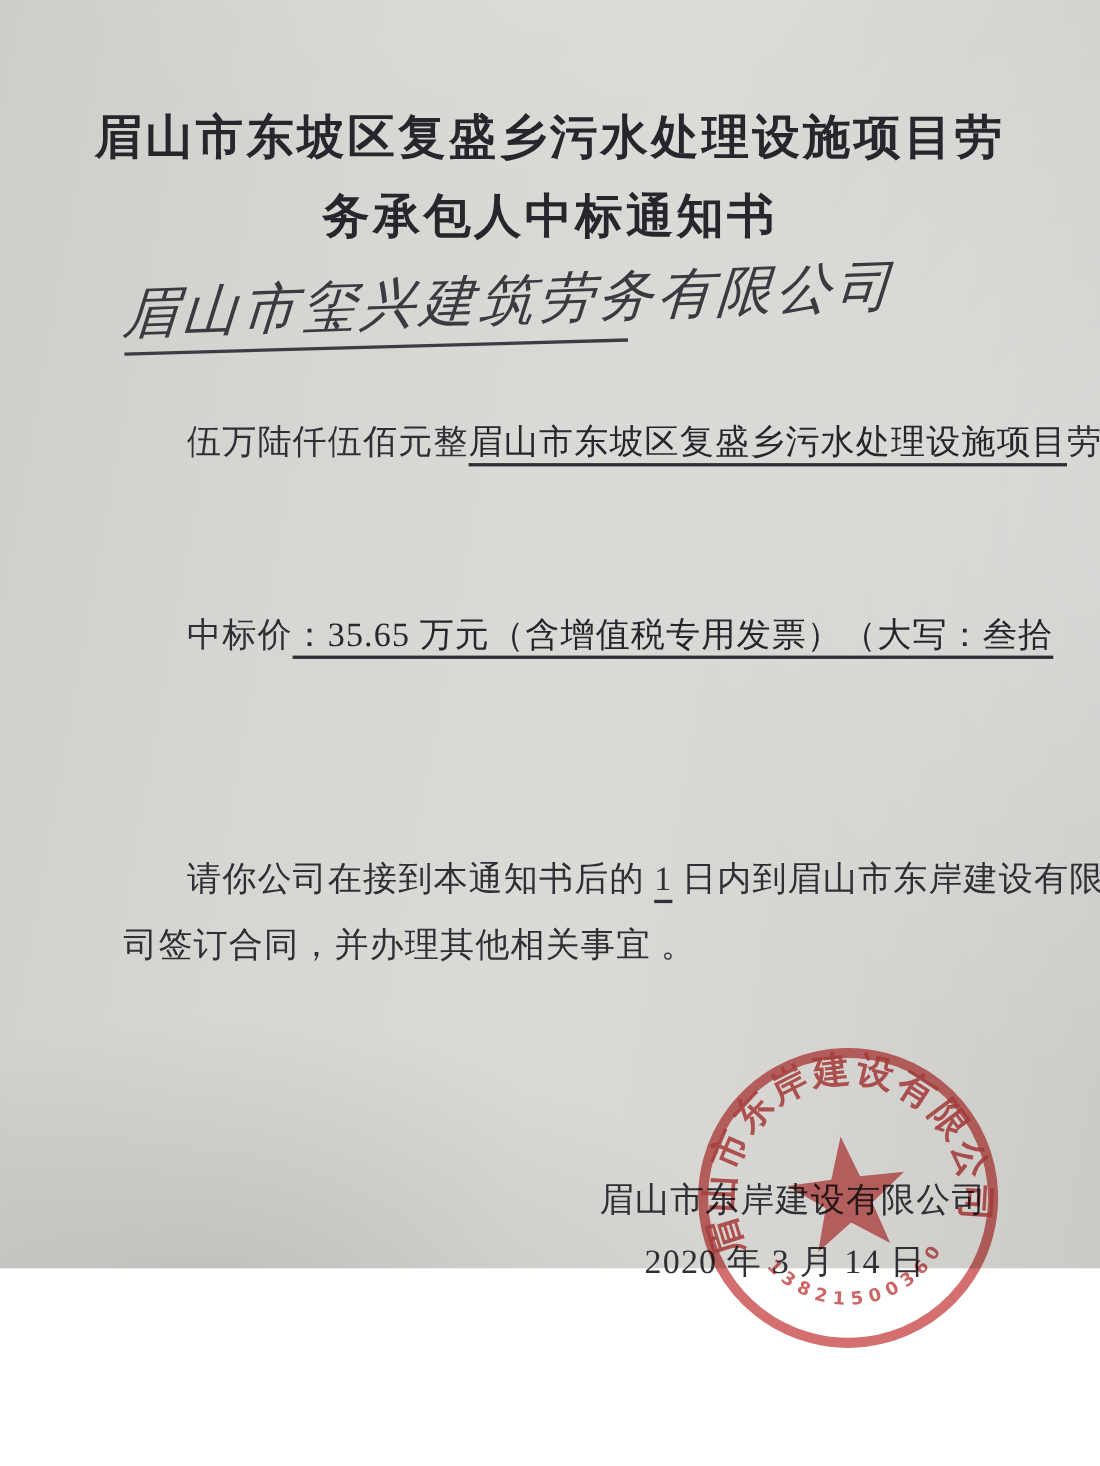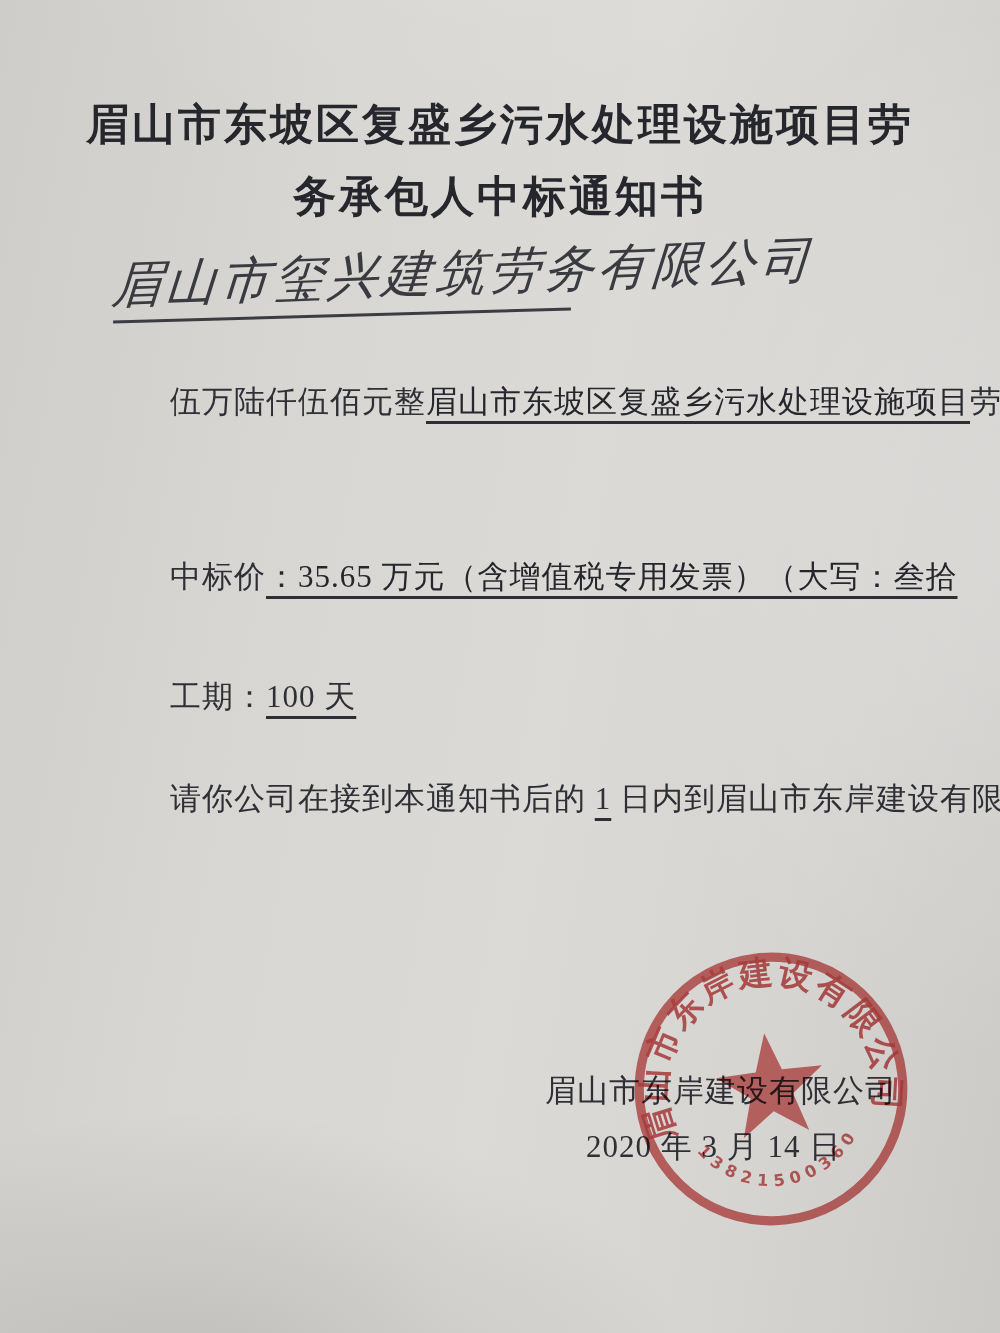--- a/index.html
+++ b/index.html
@@ -1,21 +1,21 @@
 <!DOCTYPE html>
 <html><head>
 <meta charset="utf-8">
 <style>
   html,body{margin:0;padding:0;}
   body{
     width:1000px;height:1333px;overflow:hidden;
     font-family:"Liberation Serif","DejaVu Serif",serif;
   }
   .paper{
-    position:relative;width:1000px;height:1333px;
+    position:relative;width:1000px;height:1153px;
     background:
       radial-gradient(ellipse 900px 500px at 20% 104%, rgba(60,58,55,0.16), rgba(0,0,0,0) 55%),
       radial-gradient(ellipse 700px 900px at 103% 40%, rgba(255,255,255,0.20), rgba(0,0,0,0) 60%),
       radial-gradient(ellipse 800px 400px at 50% -5%, rgba(255,255,255,0.10), rgba(0,0,0,0) 60%),
       linear-gradient(100deg, #cfcdca 0%, #d8d6d3 28%, #dcdad7 55%, #d6d4d1 78%, #cccac7 100%);
     color:#2f3036;
   }
   .line{position:absolute;white-space:nowrap;font-size:31px;letter-spacing:1px;}
   .title-line{
     position:absolute;left:0;width:1000px;text-align:center;
@@ -59,27 +59,25 @@
   </div>
 
   <div class="line" style="left:170px;top:381px">
     <span>伍万陆仟伍佰元整</span><span class="bold u">眉山市东坡区复盛乡污水处理设施项目</span><span>劳</span>
   </div>
 
   <div class="line" style="left:170px;top:556px">
     <span>中标价</span><span class="bold u">：35.65 万元（含增值税专用发票）（大写：叁拾</span>
   </div>
 
-  <div class="line" style="left:170px;top:676px">
-    <span>工期：</span><span class="u">100 天</span>
-  </div>
 
   <div class="line" style="left:170px;top:778px">
     <span>请你公司在接到本通知书后的 </span><span class="u">1</span><span> 日内到眉山市东岸建设有限公</span>
   </div>
+  <div class="line" style="left:112px;top:838px">司签订合同，并办理其他相关事宜 。</div>
 
 
   <div class="line" style="left:545px;top:1070px">眉山市东岸建设有限公司</div>
   <div class="line" style="left:586px;top:1126px">2020 年 3 月 14 日</div>
 
   <div class="seal-wrap">
     <svg viewBox="0 0 280 280" xmlns="http://www.w3.org/2000/svg">
       <defs>
         <path id="sealArcTop" d="M 43.2 175.2 A 103 103 0 1 1 236.8 175.2" fill="none"></path>
         <path id="sealArcBottom" d="M 57.7 187.5 A 95 95 0 0 0 222.3 187.5" fill="none"></path>

